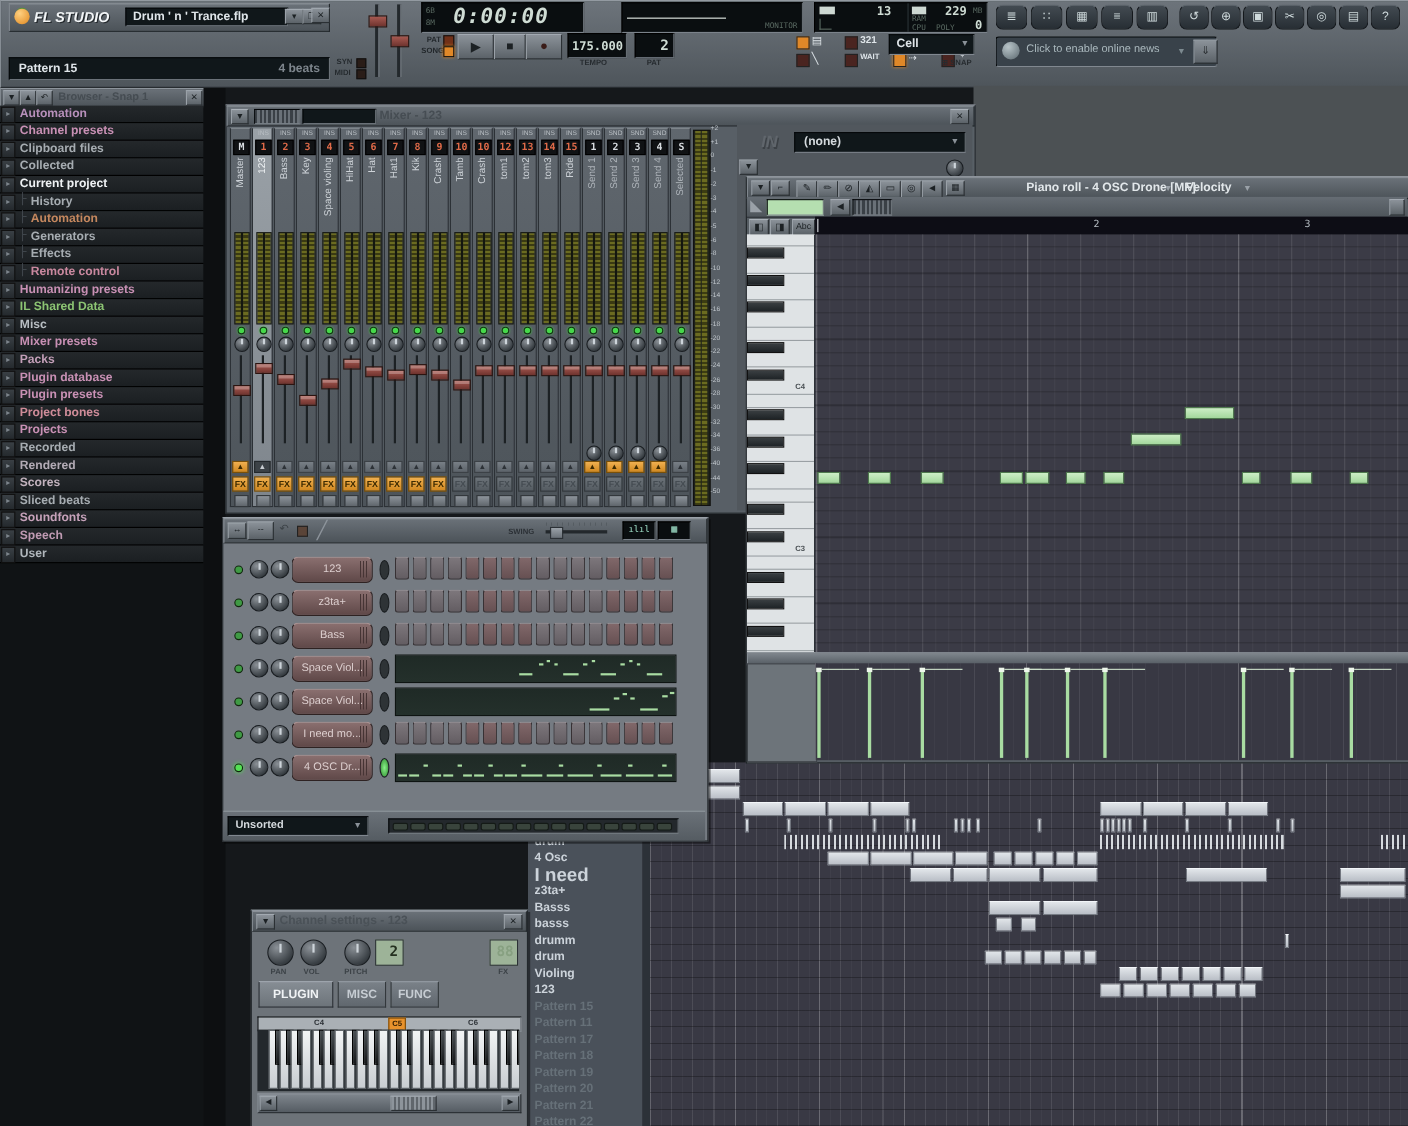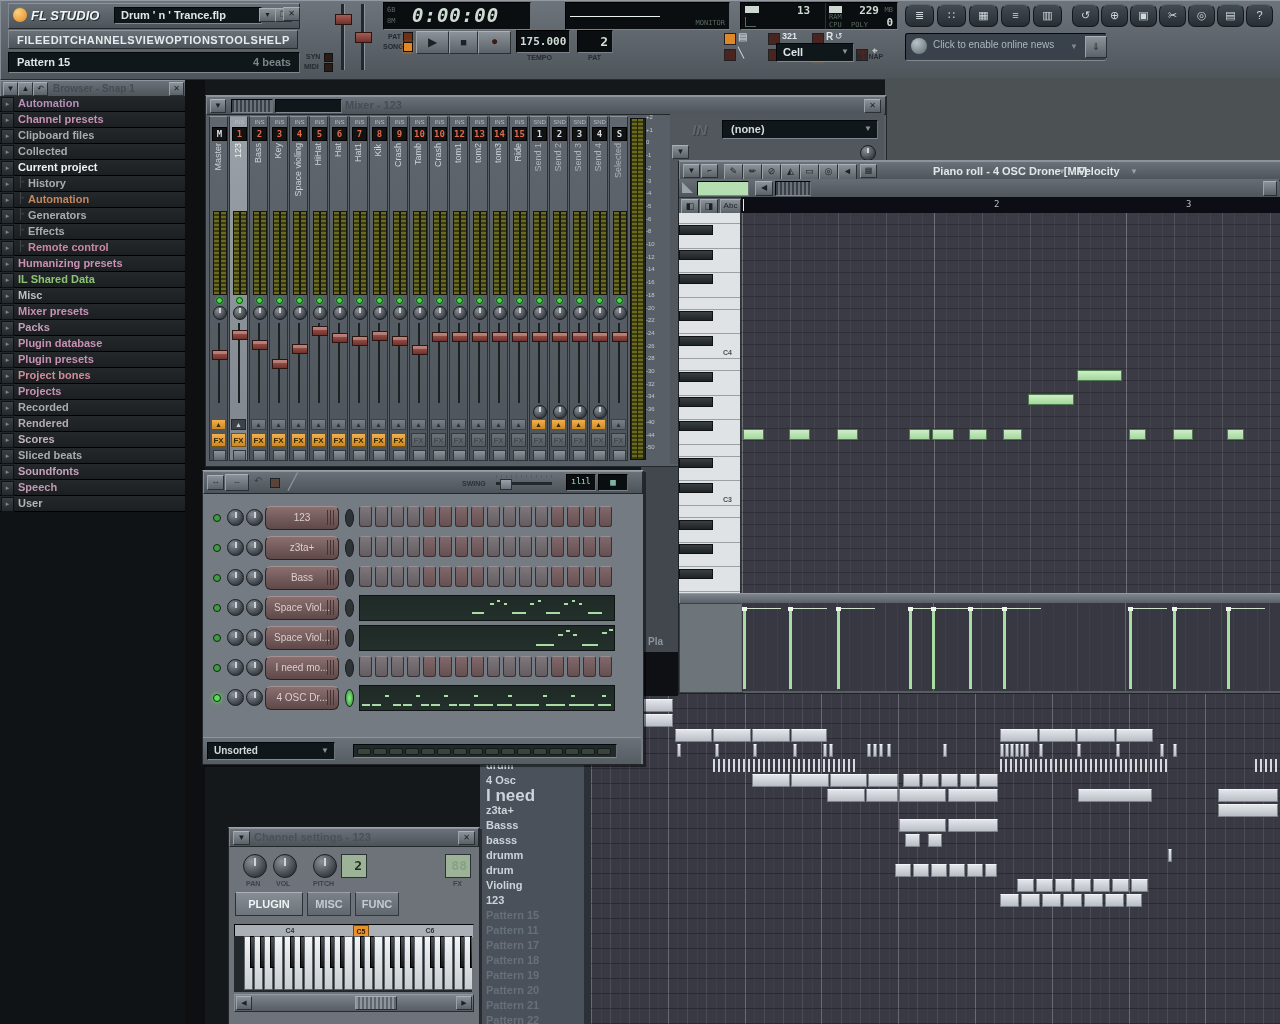--- a/index.html
+++ b/index.html
@@ -40,29 +40,20 @@
 
   <div class="abs plate" style="left:8px;top:3px;width:290px;height:24px;">
     <span class="abs" style="left:4px;top:4px;width:14px;height:14px;border-radius:50%;background:radial-gradient(circle at 35% 30%,#ffd080,#e08820);box-shadow:0 -2px 0 -1px #5a9a30;"></span>
     <span class="abs" style="left:22px;top:4px;font-style:italic;font-weight:bold;font-size:13px;color:#f2f5f7;text-shadow:1px 1px 0 #23282c;">FL STUDIO</span>
     <span class="abs inset" style="left:105px;top:3px;width:140px;height:15px;color:#dfe5e9;font-size:11px;font-weight:bold;padding-left:6px;line-height:15px;"><span>Drum ' n ' Trance.flp</span></span>
     <span class="abs btn wbtn" style="left:250px;top:4px;">▾</span>
     <span class="abs btn wbtn" style="left:266px;top:4px;">❐</span>
   </div>
   <span class="abs btn wbtn" style="left:283px;top:7px;">✕</span>
 
-  <div class="abs plate" style="left:8px;top:30px;width:290px;height:19px;display:flex;align-items:center;justify-content:space-between;padding:0 8px;box-sizing:border-box;" id="menubar">
-      <span class="mitem">FILE</span>
-      <span class="mitem">EDIT</span>
-      <span class="mitem">CHANNELS</span>
-      <span class="mitem">VIEW</span>
-      <span class="mitem">OPTIONS</span>
-      <span class="mitem">TOOLS</span>
-      <span class="mitem">HELP</span>
-    </div>
 
   <div class="abs inset" style="left:8px;top:52px;width:290px;height:19px;">
     <span class="abs" style="left:8px;top:3px;font-size:11px;font-weight:bold;color:#dfe5e9;">Pattern 15</span>
     <span class="abs" style="right:8px;top:3px;font-size:11px;font-weight:bold;color:#7d858c;">4 beats</span>
   </div>
 
   <span class="abs tiny" style="left:306px;top:53px;color:#262b2f;font-weight:bold;">SYN</span>
   <span class="abs" style="left:324px;top:53px;width:7px;height:7px;background:#2a1d18;border:1px solid #111;"></span>
   <span class="abs tiny" style="left:304px;top:63px;color:#262b2f;font-weight:bold;">MIDI</span>
   <span class="abs" style="left:324px;top:63px;width:7px;height:7px;background:#2a1d18;border:1px solid #111;"></span>
@@ -126,21 +117,21 @@
     <span class="abs" style="left:66px;top:18px;color:#dfe5e9;font-size:7px;font-weight:bold;">WAIT</span>
     <span class="abs" style="left:96px;top:2px;width:10px;height:10px;background:#4a2420;border:1px solid #222;"></span>
     <span class="abs" style="left:110px;top:0px;color:#dfe5e9;font-size:10px;font-weight:bold;">R</span>
     <span class="abs" style="left:119px;top:0px;color:#dfe5e9;font-size:9px;">↺</span>
     <span class="abs" style="left:96px;top:18px;width:10px;height:10px;background:#e08828;border:1px solid #222;box-shadow:0 0 3px #e08828;"></span>
     <span class="abs" style="left:110px;top:16px;color:#dfe5e9;font-size:9px;">⇢</span>
     <span class="abs" style="left:140px;top:18px;width:10px;height:10px;background:#4a2420;border:1px solid #222;"></span>
     <span class="abs" style="left:156px;top:14px;color:#dfe5e9;font-size:10px;">⌖</span>
   </div>
 
-  <div class="abs inset" style="left:776px;top:31px;width:76px;height:17px;margin-top:12px;">
+  <div class="abs inset" style="left:808px;top:31px;width:76px;height:17px;">
     <span style="position:absolute;left:6px;top:2px;font-size:11px;font-weight:bold;color:#dfe5e9;">Cell</span>
     <span style="position:absolute;right:4px;top:3px;font-size:8px;color:#8a9198;">▼</span>
   </div>
   <span class="abs tiny" style="left:856px;top:53px;color:#262b2f;font-weight:bold;">⊞ <span>SNAP</span></span>
 
   <div class="abs" id="winbtns" style="left:905px;top:4px;width:160px;height:24px;">
       <div class="rbtn" style="position: absolute; left: 0px; top: 0px; width: 27px; height: 21px; font-size: 11px; line-height: 20px;">≣</div>
       <div class="rbtn" style="position: absolute; left: 32px; top: 0px; width: 27px; height: 21px; font-size: 11px; line-height: 20px;">∷</div>
       <div class="rbtn" style="position: absolute; left: 64px; top: 0px; width: 27px; height: 21px; font-size: 11px; line-height: 20px;">▦</div>
       <div class="rbtn" style="position: absolute; left: 96px; top: 0px; width: 27px; height: 21px; font-size: 11px; line-height: 20px;">≡</div>
@@ -387,24 +378,20 @@
         <div class="blk" style="position: absolute; left: 636px; top: 51px; width: 4px; height: 13px; box-sizing: border-box;"></div>
         <div class="blk" style="position: absolute; left: 680px; top: 51px; width: 4px; height: 13px; box-sizing: border-box;"></div>
         <div class="blk" style="position: absolute; left: 693px; top: 51px; width: 4px; height: 13px; box-sizing: border-box;"></div>
         <div class="blk" style="position: absolute; left: 688px; top: 156px; width: 4px; height: 13px; box-sizing: border-box;"></div>
         <div style="position: absolute; left: 233px; top: 66px; width: 145px; height: 13px; background: repeating-linear-gradient(90deg, rgb(214, 218, 222) 0px, rgb(214, 218, 222) 2px, rgba(0, 0, 0, 0) 2px, rgba(0, 0, 0, 0) 5px);"></div>
         <div style="position: absolute; left: 520px; top: 66px; width: 167px; height: 13px; background: repeating-linear-gradient(90deg, rgb(214, 218, 222) 0px, rgb(214, 218, 222) 2px, rgba(0, 0, 0, 0) 2px, rgba(0, 0, 0, 0) 5px);"></div>
         <div style="position: absolute; left: 775px; top: 66px; width: 24px; height: 13px; background: repeating-linear-gradient(90deg, rgb(214, 218, 222) 0px, rgb(214, 218, 222) 2px, rgba(0, 0, 0, 0) 2px, rgba(0, 0, 0, 0) 5px);"></div>
       </div>
   </div>
 
-  <div class="abs" style="left:641px;top:465px;width:37px;height:230px;background:#41474d;border-top:1px solid #6a7178;">
-    <span class="abs" style="left:7px;top:170px;font-size:10px;font-weight:bold;color:#8d949b;">Pla</span>
-    <span class="abs" style="left:0px;top:186px;width:37px;height:44px;background:#0e1014;"></span>
-  </div>
 
   <div class="abs" style="left:205px;top:95px;width:680px;height:370px;background:#585f66;border:1px solid #23282c;border-top-color:#8d949b;">
     <div class="abs plate" style="left:0;top:0;width:678px;height:17px;">
       <span class="abs btn wbtn" style="left:3px;top:2px;width:14px;height:12px;">▼</span>
       <span class="abs inset" style="left:24px;top:2px;width:40px;height:12px;background:repeating-linear-gradient(90deg,#3a4046 0 2px,#6a7178 2px 4px);"></span>
       <span class="abs inset" style="left:68px;top:2px;width:65px;height:12px;"></span>
       <span class="abs titletext" style="left:138px;top:2px;color:#464d53;">Mixer - 123</span>
       <span class="abs btn wbtn" style="right:4px;top:2px;">✕</span>
     </div>
     <div id="mixer-strips" class="abs" style="left:0;top:17px;width:678px;height:351px;">

